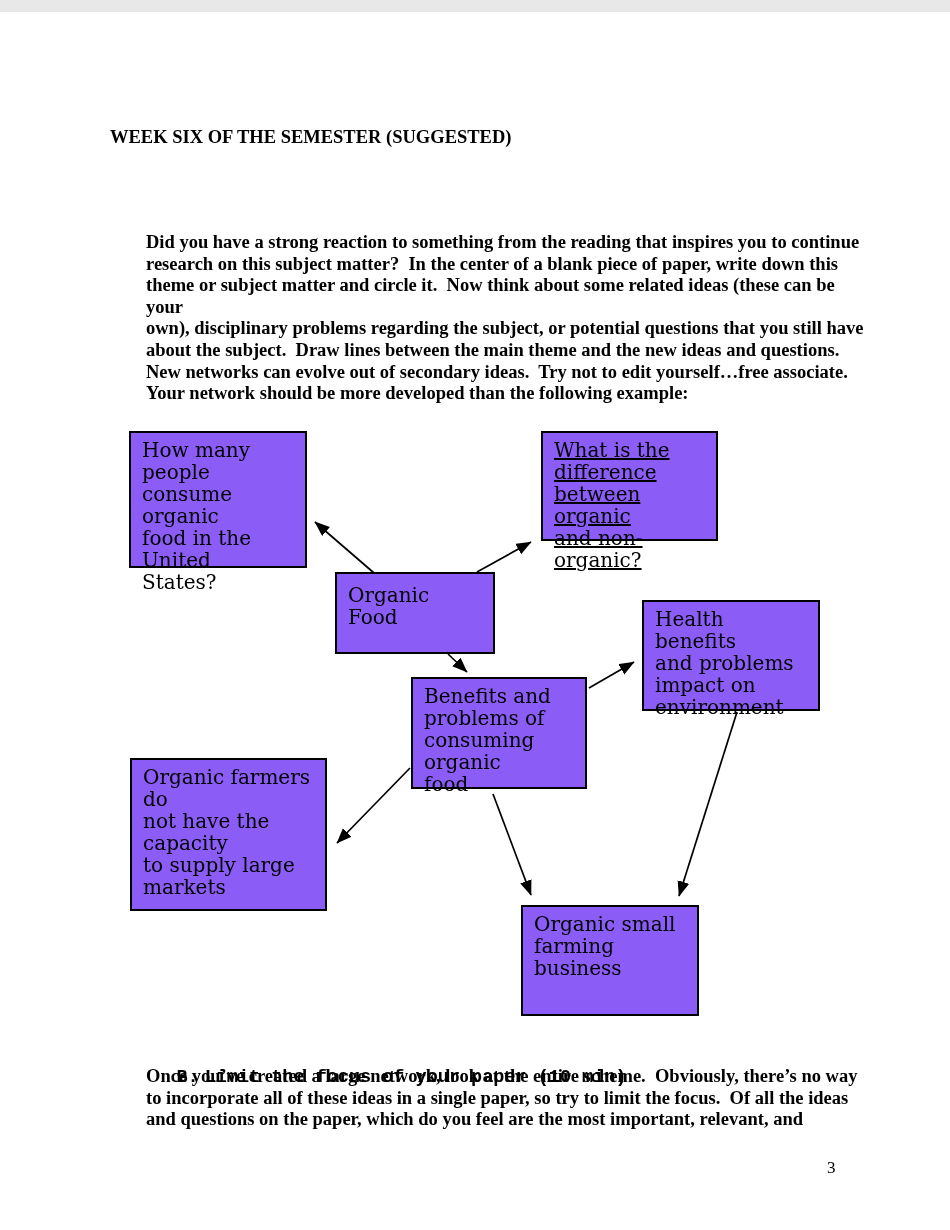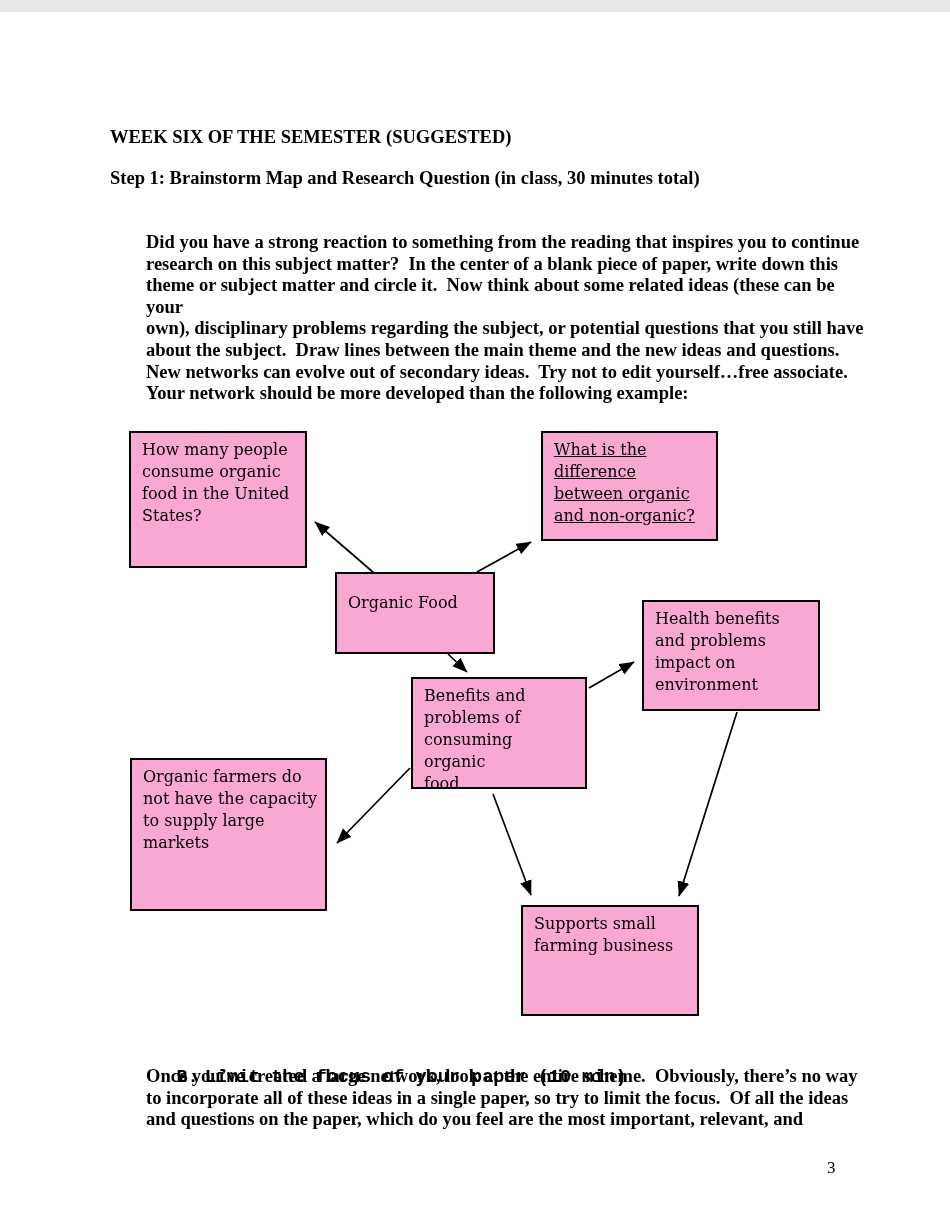--- a/index.html
+++ b/index.html
@@ -27,45 +27,44 @@
     font-weight: bold;
   }
   .sec-label { display: inline-block; margin-right: 6px; }
   
   .diagram { left: 0; top: 400px; width: 950px; height: 630px; }
   .arrow-layer { position: absolute; left: 0; top: 0; width: 950px; height: 630px; }
   .dbox {
     position: absolute;
     box-sizing: border-box;
     border: 2px solid #000000;
-    background: #f9a8d4;
+    background: #8b5cf6;
     font-family: "DejaVu Serif", serif;
-    font-size: 16px;
+    font-size: 20px;
     line-height: 22px;
     padding: 6px 8px 6px 11px;
     white-space: pre-line;
   }
   .dbox.center { border-width: 2.5px; }
   .box-how-many          { left: 129px; top: 19px;  width: 178px; height: 137px; }
   .box-what-difference   { left: 541px; top: 19px;  width: 177px; height: 110px; text-decoration: underline; }
-  .box-organic-food      { left: 335px; top: 160px; width: 160px; height: 82px;  padding-top: 18px; }
+  .box-organic-food      { left: 335px; top: 160px; width: 160px; height: 82px;  padding-top: 10px; }
   .box-health-benefits   { left: 642px; top: 188px; width: 178px; height: 111px; }
   .box-benefits-problems { left: 411px; top: 265px; width: 176px; height: 112px; }
   .box-organic-farmers   { left: 130px; top: 346px; width: 197px; height: 153px; }
   .box-supports-small    { left: 521px; top: 493px; width: 178px; height: 111px; }
   .page-number { font-size: 17px; line-height: 20px; }
 </style>
 </head>
 <body>
 
 <div class="page">
 
   <div class="abs doc-heading" style="left:110px; top:115px;">WEEK SIX OF THE SEMESTER (SUGGESTED)</div>
 
-  <div class="abs doc-heading" style="left:110px; top:156px;">Step 1: Brainstorm Map and Research Question (in class, 30 minutes total)</div>
 
 
   <div class="abs doc-body" style="left:146px; top:220px; width:724px;">Did you have a strong reaction to something from the reading that inspires you to continue
 research on this subject matter?  In the center of a blank piece of paper, write down this
 theme or subject matter and circle it.  Now think about some related ideas (these can be your
 own), disciplinary problems regarding the subject, or potential questions that you still have
 about the subject.  Draw lines between the main theme and the new ideas and questions.
 New networks can evolve out of secondary ideas.  Try not to edit yourself…free associate.
 Your network should be more developed than the following example:</div>
 
@@ -106,21 +105,21 @@
     <div class="dbox box-organic-farmers">Organic farmers do
 not have the capacity
 to supply large
 markets</div>
 
     <div class="dbox box-benefits-problems">Benefits and
 problems of
 consuming organic
 food</div>
 
-    <div class="dbox box-supports-small">Supports small
+    <div class="dbox box-supports-small">Organic small
 farming business</div>
   </div>
 
   <div class="abs doc-heading" style="left:132px; top:1033px;font-family:Liberation Mono, monospace;">
     <span class="sec-label">B.</span><span>Limit the focus of your paper (10 min)</span>
   </div>
 
   <div class="abs doc-body" style="left:146px; top:1054px; width:724px;">Once you’ve created a large network, look at the entire scheme.  Obviously, there’s no way
 to incorporate all of these ideas in a single paper, so try to limit the focus.  Of all the ideas
 and questions on the paper, which do you feel are the most important, relevant, and</div>

